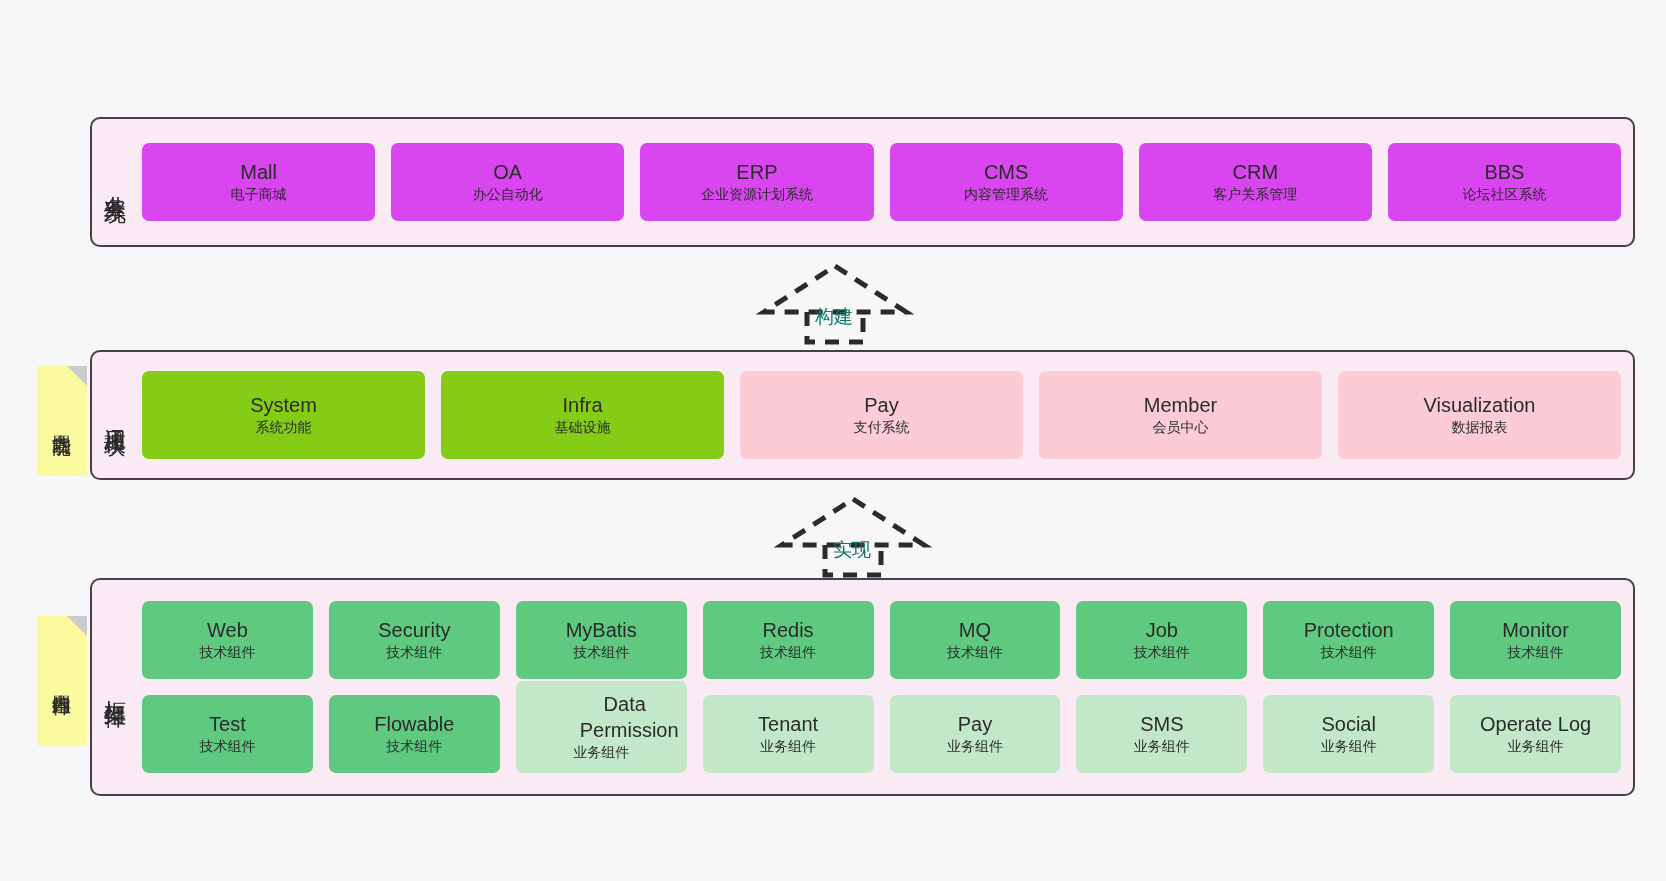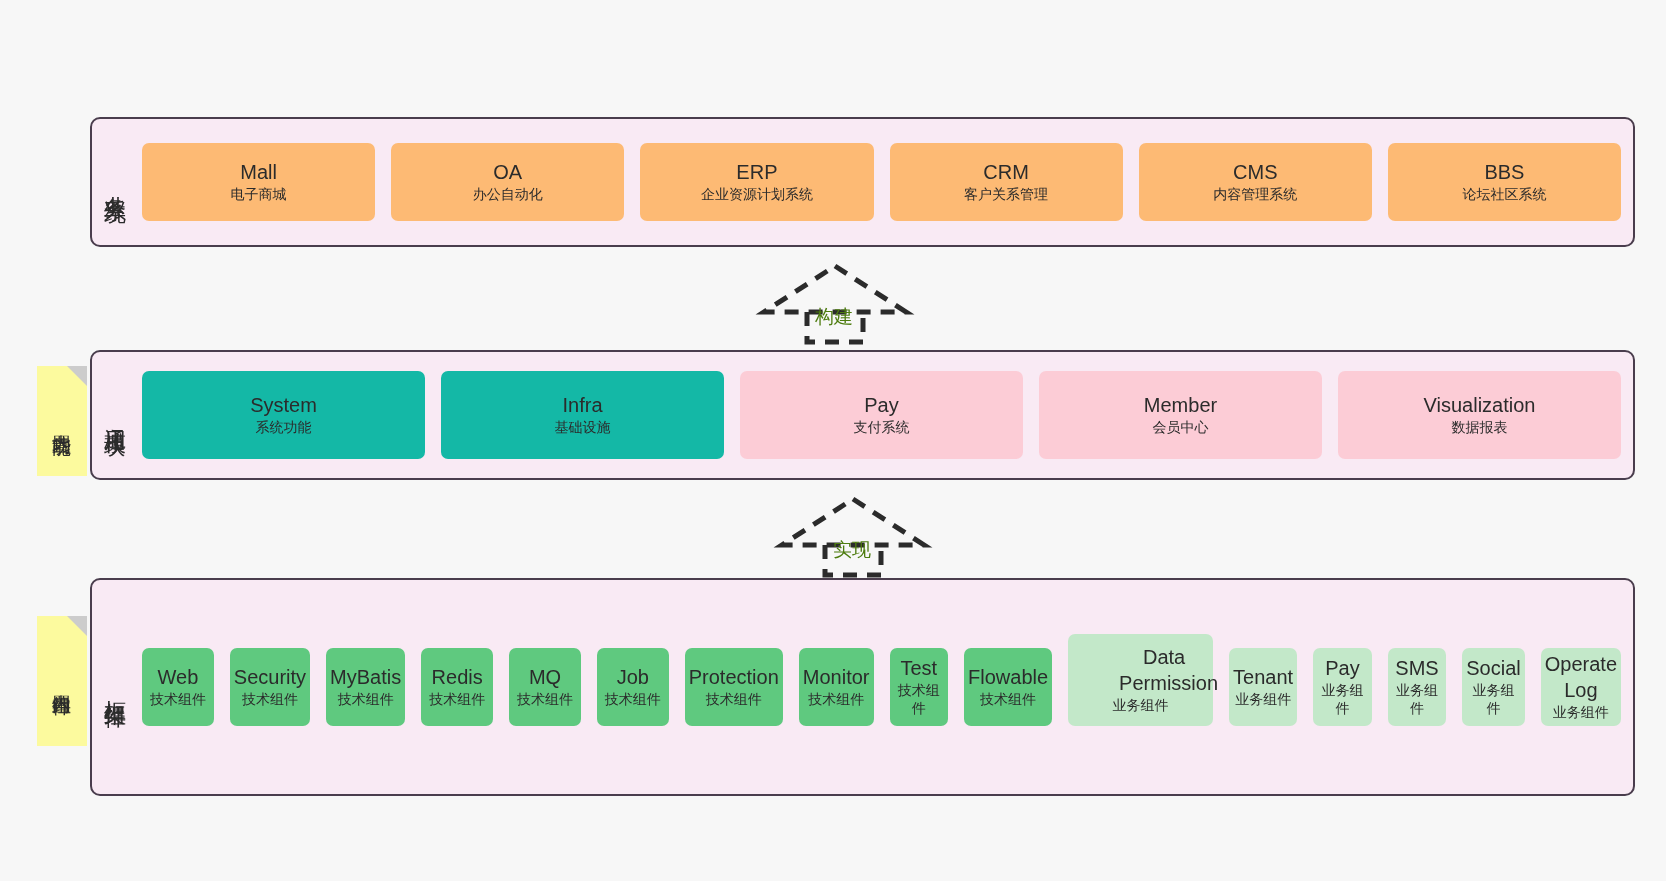--- a/index.html
+++ b/index.html
@@ -47,21 +47,21 @@
     align-items: center;
     padding: 0 12px 0 4px;
   }
   .row {
     display: flex;
     width: 100%;
     gap: 16px;
   }
   .rows {
     display: flex;
-    flex-direction: row;
+    flex-direction: column;
     justify-content: flex-start;
     width: 100%;
     gap: 16px;
   }
 
   
   .node {
     flex: 1 1 0;
     border-radius: 7px;
     display: flex;
@@ -69,26 +69,26 @@
     align-items: center;
     justify-content: center;
     text-align: center;
     line-height: 1.28;
     color: #2b2b2b;
     padding: 6px 4px;
   }
   .node .n-en { font-size: 20px; }
   .node .n-cn { font-size: 14px; }
 
-  .biz-layer  .node { height: 78px; background: #fdba74; }
+  .biz-layer  .node { height: 78px; background: #d946ef; }
   .mod-layer  .node { height: 88px; }
   .fw-layer   .node { height: 78px; }
 
   .c-blue       { background: #b5e0fb; }
-  .c-red        { background: #14b8a6; }
+  .c-red        { background: #84cc16; }
   .c-pink       { background: #fcccd6; }
   .c-green      { background: #5fc97f; }
   .c-lightgreen { background: #c3e8c9; }
 
   .node.tall { height: 92px !important; align-self: stretch; }
 
   
   .sticky {
     position: absolute;
     background: #fcfa9e;
@@ -112,21 +112,21 @@
     border-top: 20px solid #cccccc;
     border-left: 20px solid transparent;
   }
 
   
   .arrow { position: absolute; }
   .arrow svg { display: block; overflow: visible; }
   .arrow-label {
     position: absolute;
     font-size: 19px;
-    color: #4d7c0f;
+    color: #0f766e;
     background: transparent;
     white-space: nowrap;
     user-select: none;
     font-family: Liberation Mono, monospace;
   }
 </style>
 </head>
 <body>
 
 <div id="stage">
@@ -141,26 +141,26 @@
         </div>
         <div class="node c-blue">
           <span class="n-en">OA</span>
           <span class="n-cn">办公自动化</span>
         </div>
         <div class="node c-blue">
           <span class="n-en">ERP</span>
           <span class="n-cn">企业资源计划系统</span>
         </div>
         <div class="node c-blue">
+          <span class="n-en">CMS</span>
+          <span class="n-cn">内容管理系统</span>
+        </div>
+        <div class="node c-blue">
           <span class="n-en">CRM</span>
           <span class="n-cn">客户关系管理</span>
-        </div>
-        <div class="node c-blue">
-          <span class="n-en">CMS</span>
-          <span class="n-cn">内容管理系统</span>
         </div>
         <div class="node c-blue">
           <span class="n-en">BBS</span>
           <span class="n-cn">论坛社区系统</span>
         </div>
       </div>
     </div>
   </div>
 
   <div class="arrow" style="left:760px; top:262px; width:150px; height:82px;">

